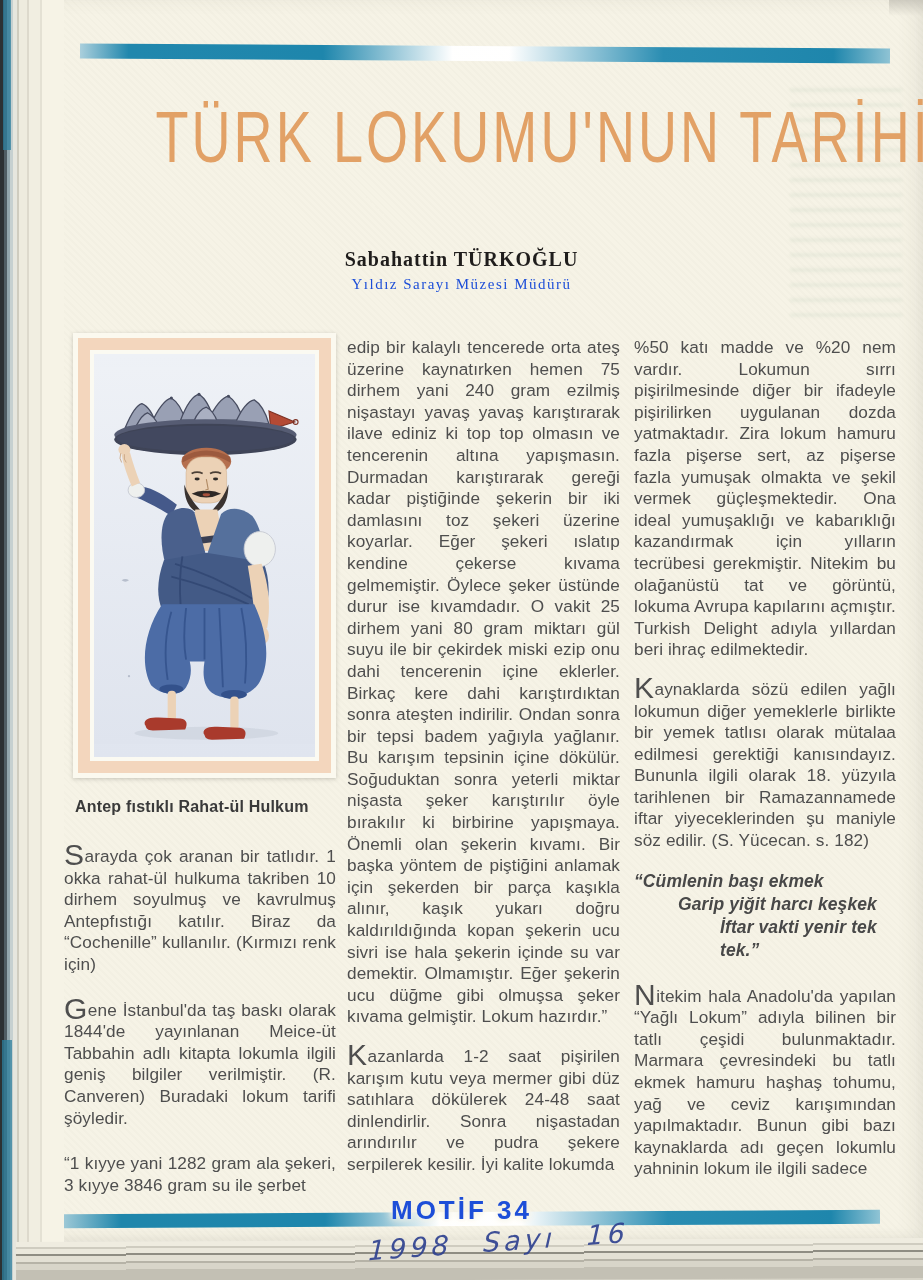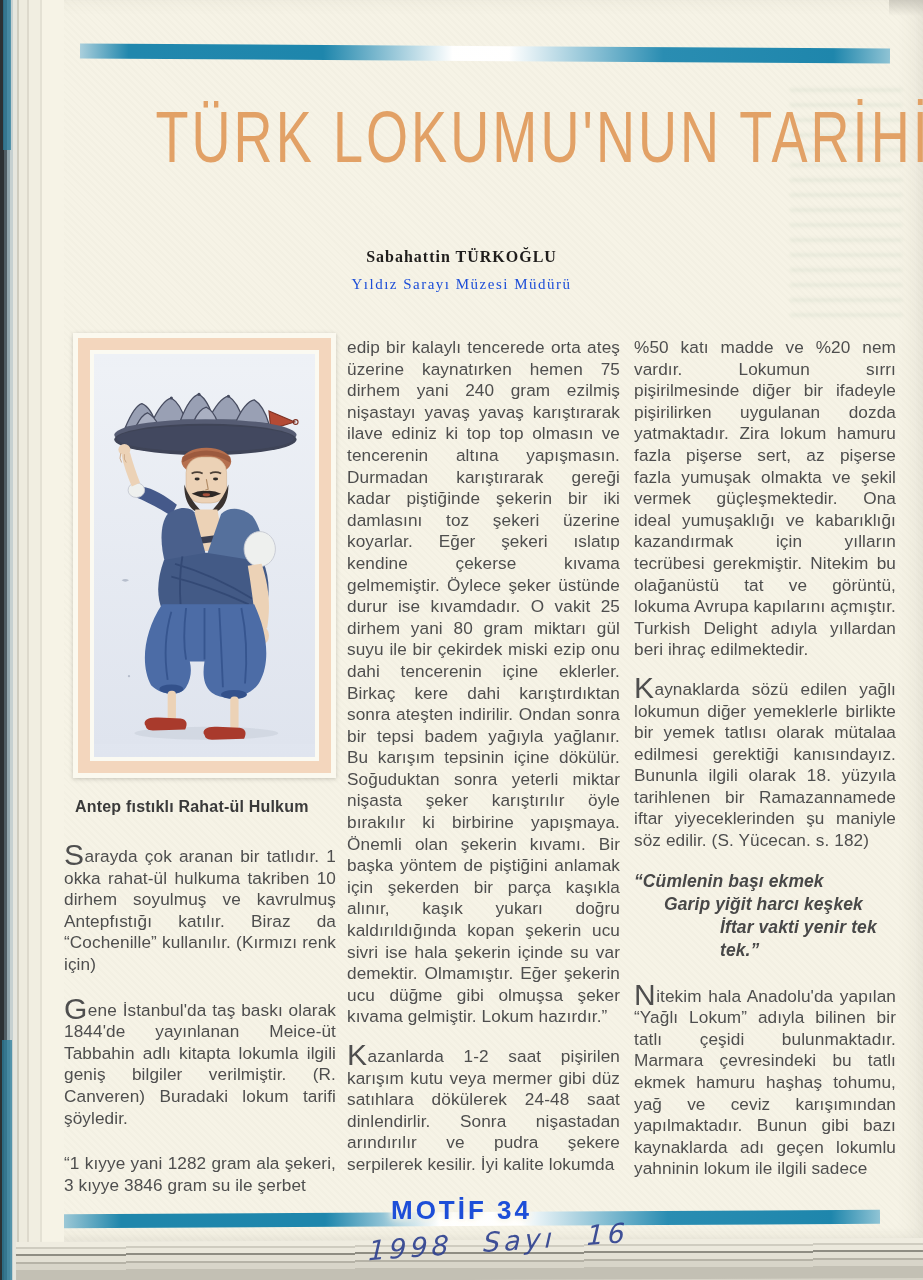--- a/index.html
+++ b/index.html
@@ -56,21 +56,21 @@
       rgba(255,255,255,0.97) 46%, rgba(255,255,255,0.97) 56%,
       #2a8db2 74%, #1e86ac 94%, #90c4d5 100%);
   }
   
   .title-wrap{position:absolute;left:0;top:106px;width:923px;text-align:right;white-space:nowrap;}
   .title{
     display:inline-block;color:#e2a166;font-size:53px;font-weight:400;
     letter-spacing:3px;transform:scale(1.02,1.38);transform-origin:center;
   }
   .author{position:absolute;left:0;top:248px;width:923px;text-align:center;
-    font-family:"Liberation Serif", serif;font-weight:bold;font-size:16px;
+    font-family:"Liberation Serif", serif;font-weight:bold;font-size:20px;
     letter-spacing:1px;color:#1f1d1c;}
   .author-role{position:absolute;left:0;top:276px;width:923px;text-align:center;
     font-family:"Liberation Serif", serif;font-size:15px;letter-spacing:1.5px;color:#1d4ed8;}
   
   .figure{
     position:absolute;left:73px;top:333px;width:263px;height:445px;
     background:#fbf9ef;box-shadow:0 1px 4px rgba(60,60,50,0.25);
     box-sizing:border-box;padding:5px;
   }
   .figure .matte{width:100%;height:100%;box-sizing:border-box;border:12px solid #f3d6bd;background:#fbfaf2;padding:4px;}
@@ -81,21 +81,21 @@
   .col{position:absolute;color:#4e4e4e;font-size:17.2px;line-height:21.6px;
     text-align:justify;letter-spacing:0.1px;}
   .col p{margin:0 0 18px 0;}
   .col-left{left:64px;top:846px;width:272px;}
   .col-left p{margin-bottom:24px;}
   .col-mid{left:347px;top:337px;width:273px;}
   .col-right{left:634px;top:337px;width:262px;}
   .dc{font-size:30px;line-height:0;position:relative;top:3px;letter-spacing:0.5px;}
   .poem{margin:6px 0 24px 0;font-weight:bold;font-style:italic;color:#484848;
     font-size:17.5px;line-height:23px;text-align:left;}
-  .poem .pl2{margin-left:30px;}
+  .poem .pl2{margin-left:44px;}
   .poem .pl3{margin-left:58px;}
   .poem .pl4{margin-left:86px;}
   
   .magazine{
     position:absolute;left:0;top:1195px;width:923px;text-align:center;
     color:#1d4ed8;font-size:26px;font-weight:bold;letter-spacing:3px;
     text-shadow:0 0 5px #f6f3e6, 0 0 9px #f6f3e6, 0 0 13px #f6f3e6;
   }
   .hand-note{
     position:absolute;left:368px;top:1226px;

